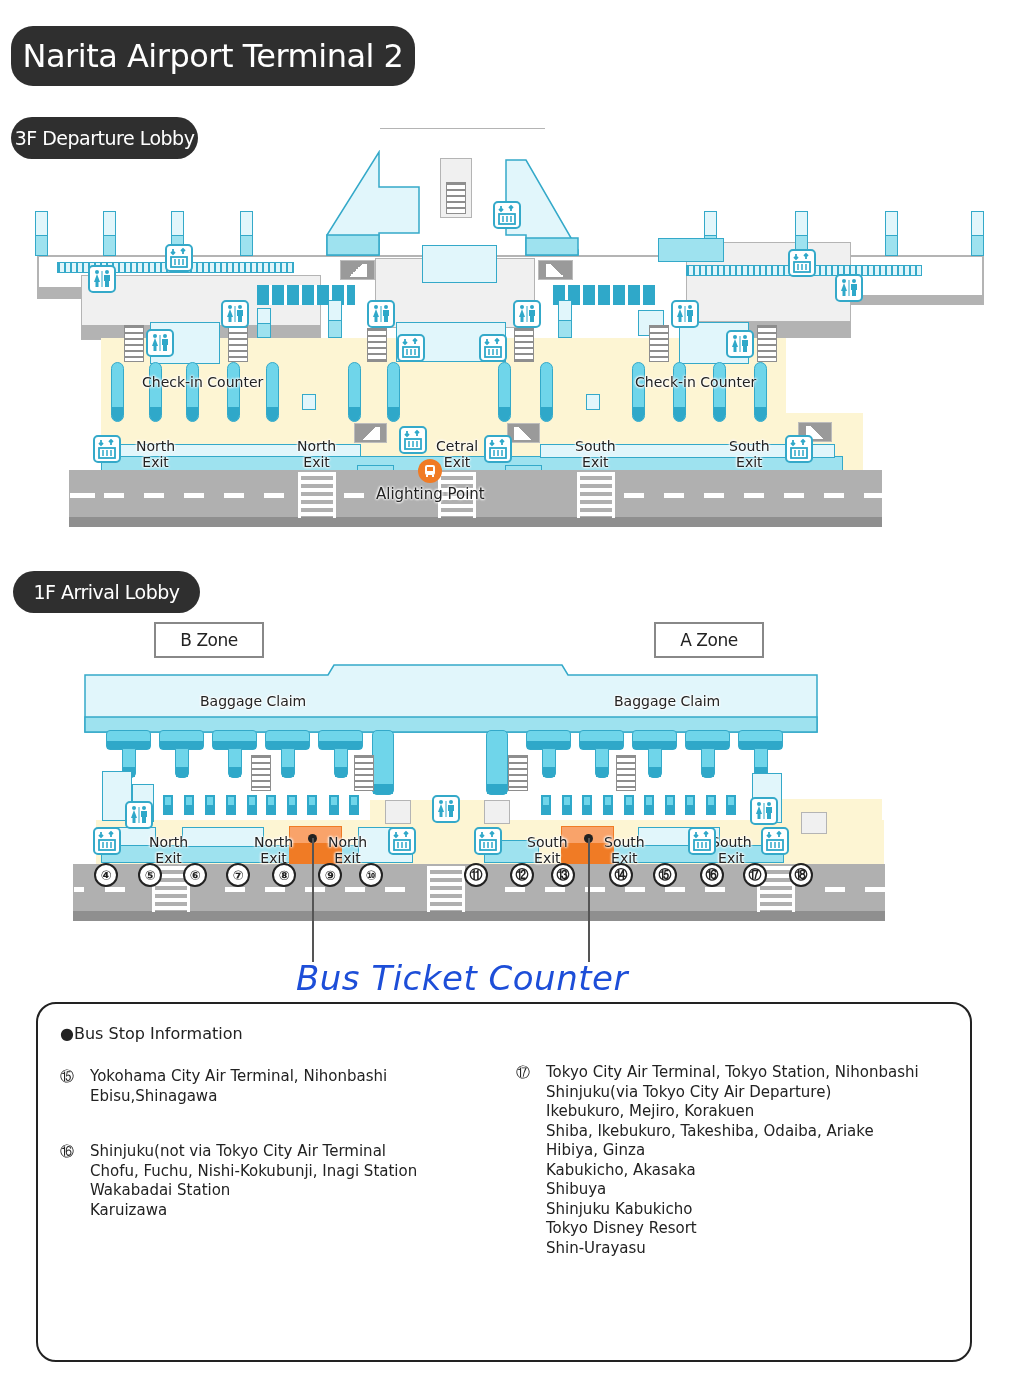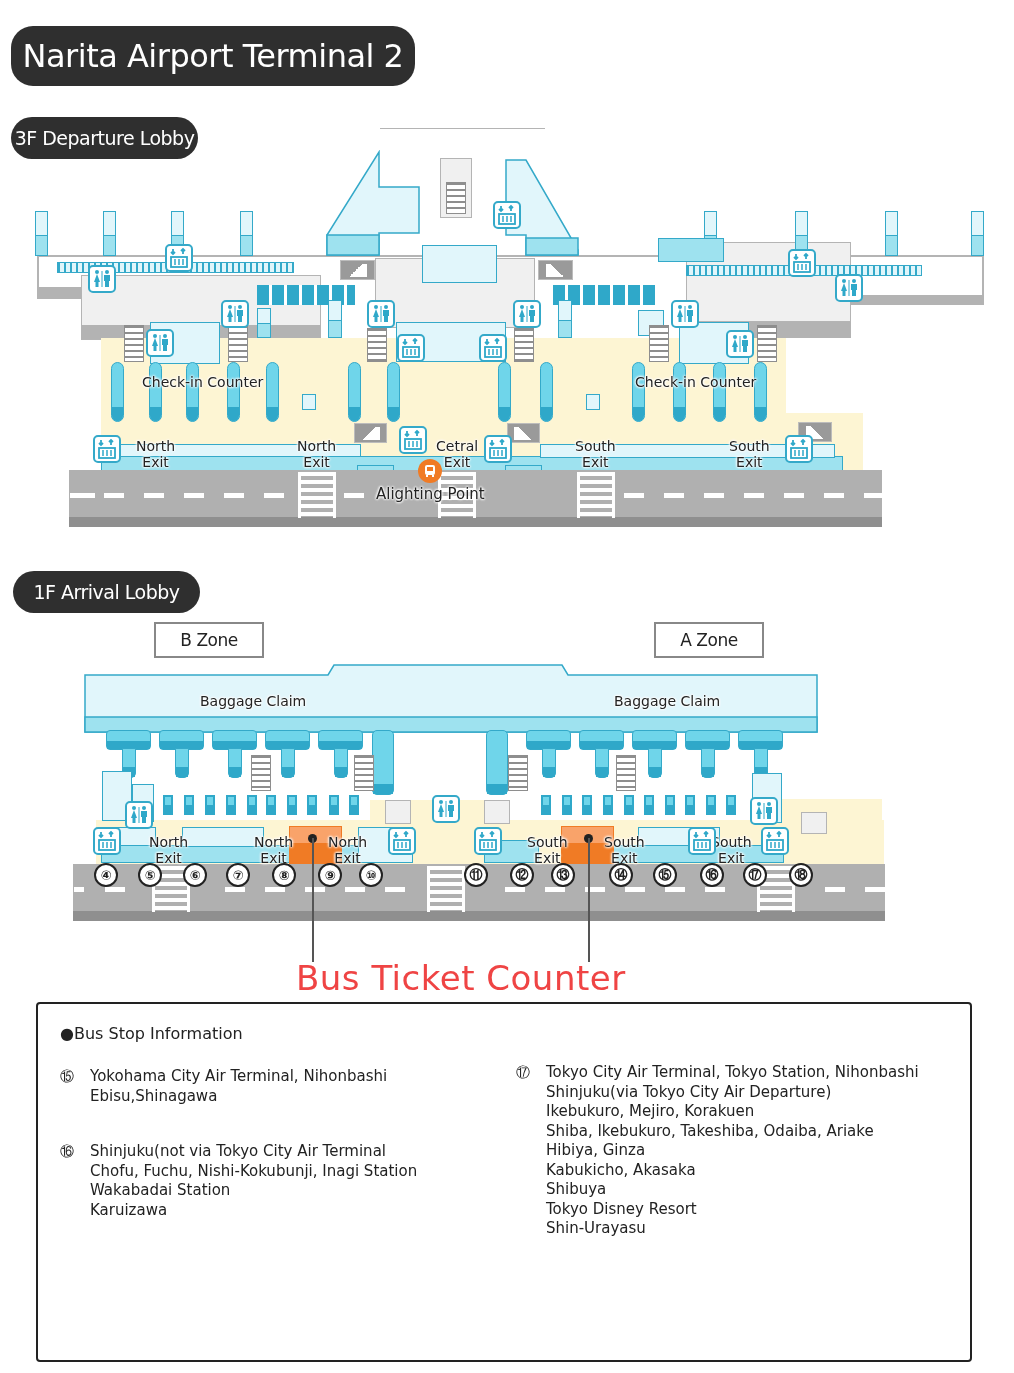--- a/index.html
+++ b/index.html
@@ -43,23 +43,23 @@
   .tbar { position: absolute; height: 20px; background: #6fd5ea; border: 1.5px solid #34a9c9; border-radius: 4px; }
   .tbar::after { content: ""; position: absolute; left: 0; right: 0; bottom: 0; height: 8px; background: #2fa8c9; }
   .tstem { position: absolute; width: 14px; background: #6fd5ea; border: 1.5px solid #34a9c9; border-radius: 0 0 5px 5px; }
   .tstem::after { content: ""; position: absolute; left: 0; right: 0; bottom: 0; height: 10px; background: #2fa8c9; }
 
   .orange-lt { background: #f9a36a; border: 1.5px solid #f07b25; }
   .orange-dk { background: #f07b25; }
   .pointer-line { position: absolute; width: 2px; background: #555; }
   .pointer-dot { position: absolute; width: 9px; height: 9px; border-radius: 50%; background: #222; }
 
-  .bus-label { position: absolute; left: 296px; top: 958px; font-size: 34px; color: #ef4444; letter-spacing: 0.5px; }
-
-  .info-box { position: absolute; left: 36px; top: 1002px; width: 936px; height: 360px; border: 2px solid #222; border-radius: 4px; background: #fff; }
+  .bus-label { position: absolute; left: 296px; top: 958px; font-size: 34px; color: #1d4ed8; letter-spacing: 0.5px; font-style: italic; }
+
+  .info-box { position: absolute; left: 36px; top: 1002px; width: 936px; height: 360px; border: 2px solid #222; border-radius: 20px; background: #fff; }
   .info-title { position: absolute; left: 22px; top: 20px; font-size: 16px; }
   .info-group { position: absolute; font-size: 15px; line-height: 19.5px; }
   .info-group .num { position: absolute; left: 0; top: 0; font-size: 14px; }
   .info-group .lines { margin-left: 30px; }
   .info-group .lines div { white-space: nowrap; }
 </style>
 </head>
 <body>
 
 <div class="pill title-pill">Narita Airport Terminal 2</div>
@@ -600,17 +600,18 @@
   <div class="info-group" style="left:478px;top:59px;">
     <span class="num">⑰</span>
     <div class="lines">
       <div>Tokyo City Air Terminal, Tokyo Station, Nihonbashi</div>
       <div>Shinjuku(via Tokyo City Air Departure)</div>
       <div>Ikebukuro, Mejiro, Korakuen</div>
       <div>Shiba, Ikebukuro, Takeshiba, Odaiba, Ariake</div>
       <div>Hibiya, Ginza</div>
       <div>Kabukicho, Akasaka</div>
       <div>Shibuya</div>
+      <div>Shinjuku Kabukicho</div>
       <div>Tokyo Disney Resort</div>
       <div>Shin-Urayasu</div>
     </div>
   </div>
 </div>
 
 </body></html>

